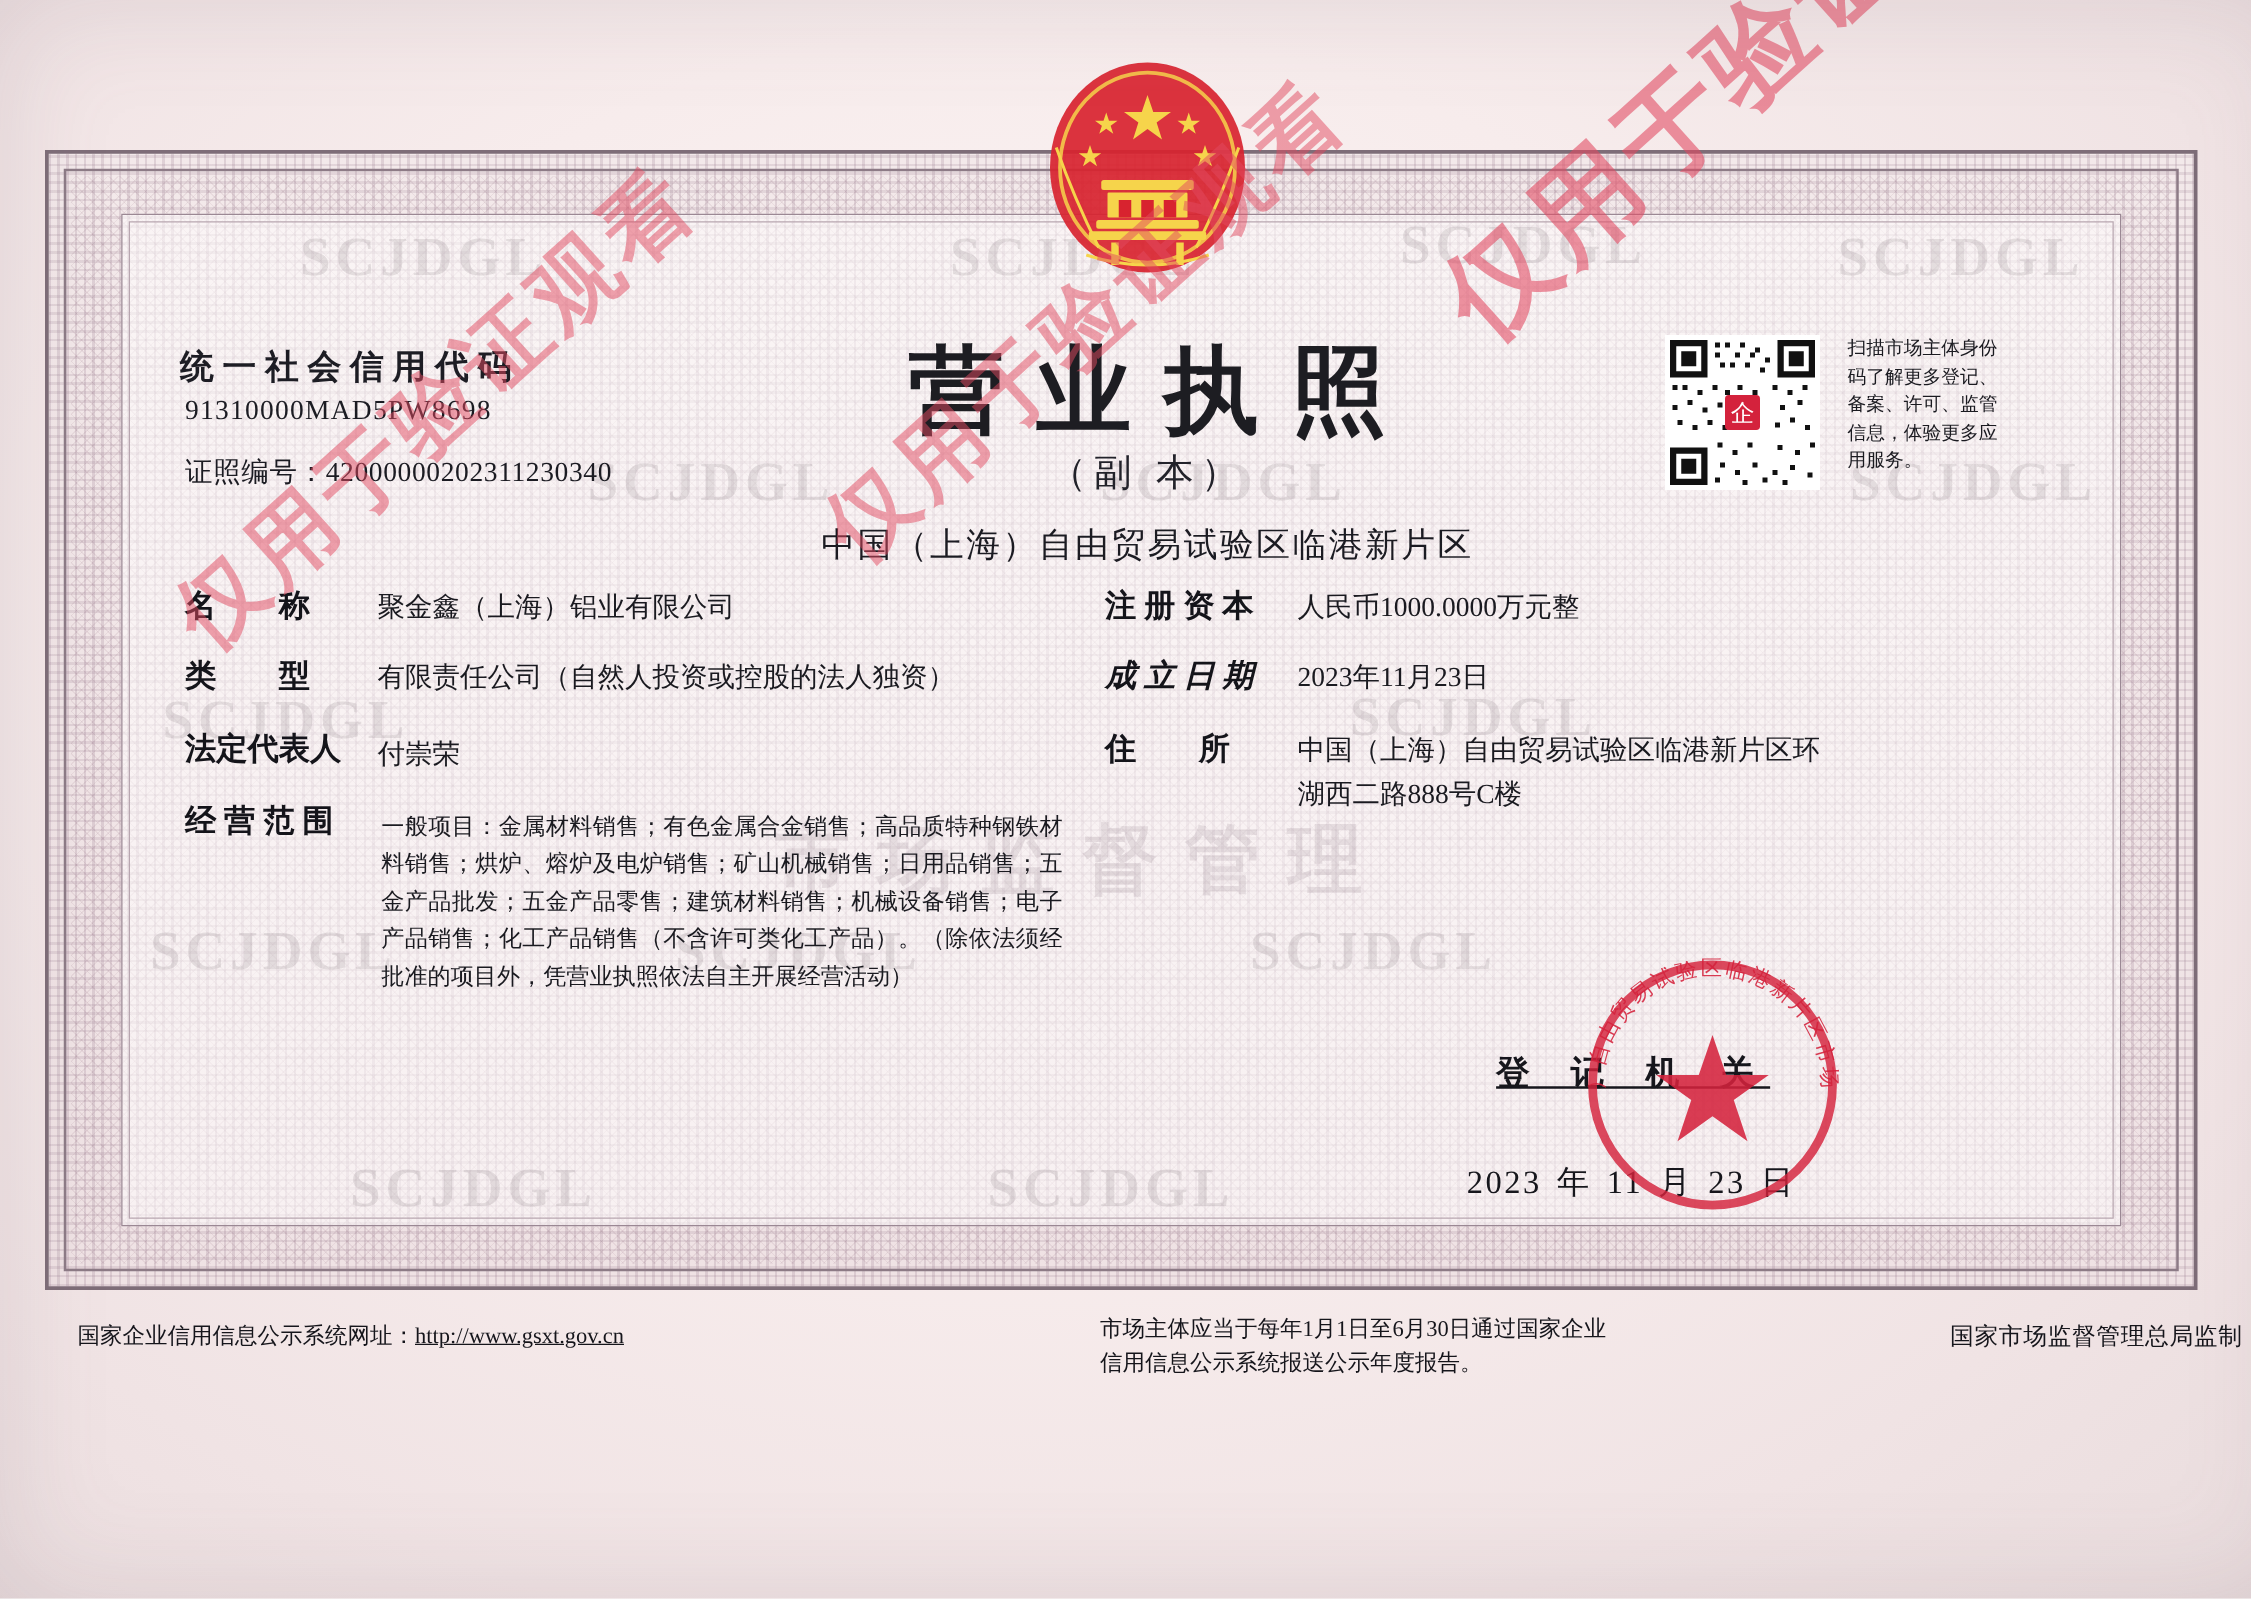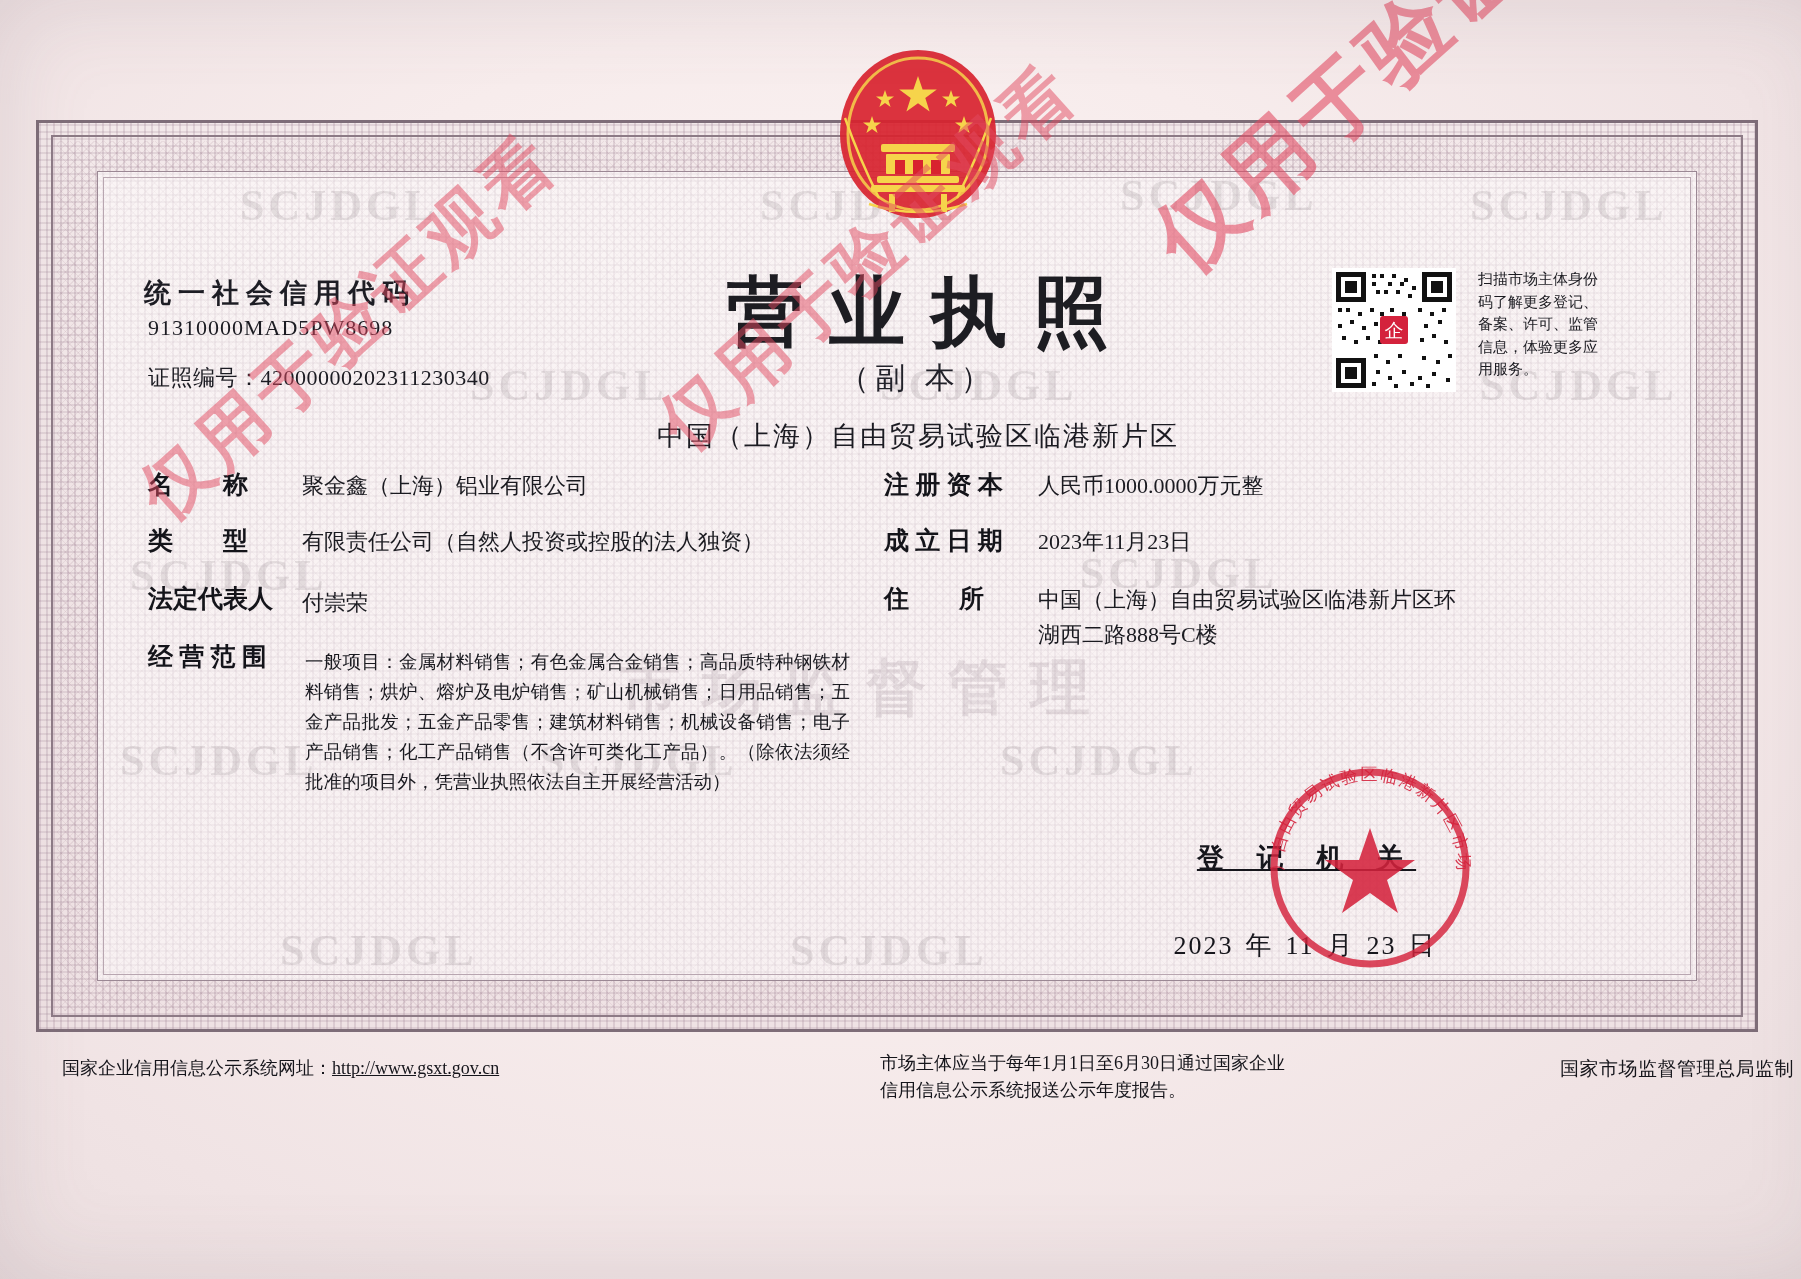--- a/index.html
+++ b/index.html
@@ -403,21 +403,21 @@
 
     <div class="field-label lab-l" style="top:582px;">法定代表人</div>
     <div class="field-value val-l" style="top:588px;">付崇荣</div>
 
     <div class="field-label lab-l" style="top:640px;">经 营 范 围</div>
     <div class="scope-box">一般项目：金属材料销售；有色金属合金销售；高品质特种钢铁材料销售；烘炉、熔炉及电炉销售；矿山机械销售；日用品销售；五金产品批发；五金产品零售；建筑材料销售；机械设备销售；电子产品销售；化工产品销售（不含许可类化工产品）。（除依法须经批准的项目外，凭营业执照依法自主开展经营活动）</div>
 
     <div class="field-label lab-r" style="top:468px;">注 册 资 本</div>
     <div class="field-value val-r" style="top:471px;">人民币1000.0000万元整</div>
 
-    <div class="field-label lab-r" style="top:524px;">成 立 日 期</div>
+    <div class="field-label lab-r" style="top:524px;font-style:italic;">成 立 日 期</div>
     <div class="field-value val-r" style="top:527px;">2023年11月23日</div>
 
     <div class="field-label lab-r" style="top:582px;">住　　所</div>
     <div class="addr-box">中国（上海）自由贸易试验区临港新片区环湖西二路888号C楼</div>
 
     <div class="registrar">登 记 机 关</div>
     <div class="date-line">
       <span>2023</span><span>年</span><span>11</span><span>月</span><span>23</span><span>日</span>
     </div>
 

